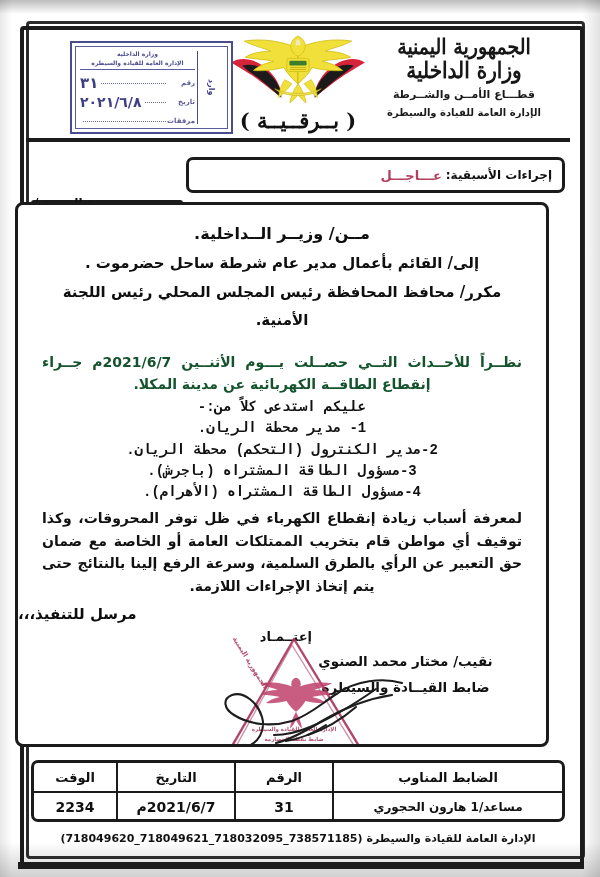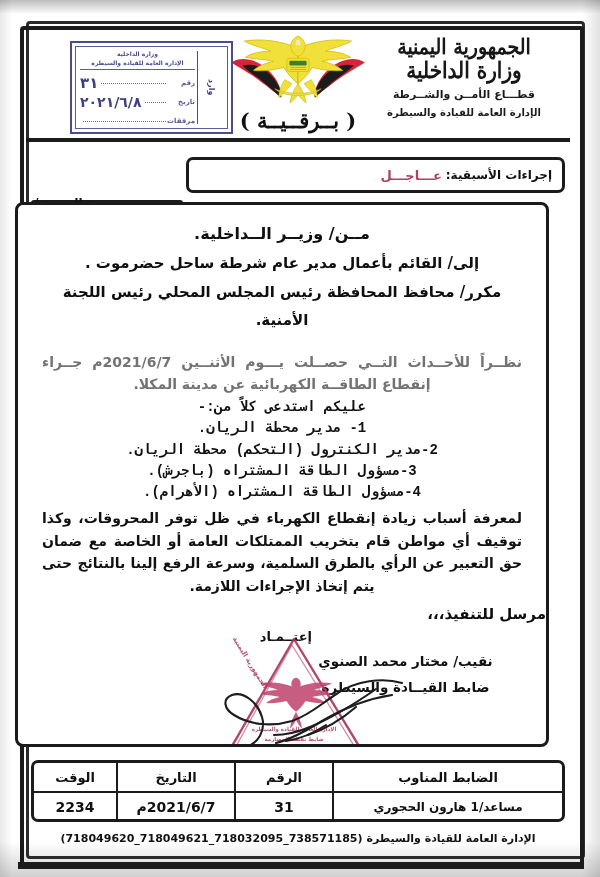--- a/index.html
+++ b/index.html
@@ -277,21 +277,21 @@
     color: #0f0f0f;
     line-height: 1.9;
     text-align: center;
   }
   .addr-line.l1 { font-size: 16px; letter-spacing: 0.5px; }
 
   .para {
     padding: 16px 24px 0 24px;
     font-size: 14px;
     font-weight: 700;
-    color: #737373;
+    color: #14532d;
     line-height: 1.58;
     text-align: justify;
     text-align-last: center;
   }
 
   .list {
     padding: 2px 24px 0 24px;
     text-align: center;
   }
   .list-item {
@@ -305,21 +305,21 @@
     padding: 4px 24px 0 24px;
     font-size: 14px;
     font-weight: 700;
     color: #111;
     line-height: 1.6;
     text-align: justify;
     text-align-last: center;
   }
   .sendline {
     margin-top: 8px;
-    text-align: right;
+    text-align: left;
     font-size: 15px;
     font-weight: 700;
     color: #0e0e0e;
     letter-spacing: 0.5px;
   }
 
   
   .sig-zone {
     position: relative;
     height: 150px;

